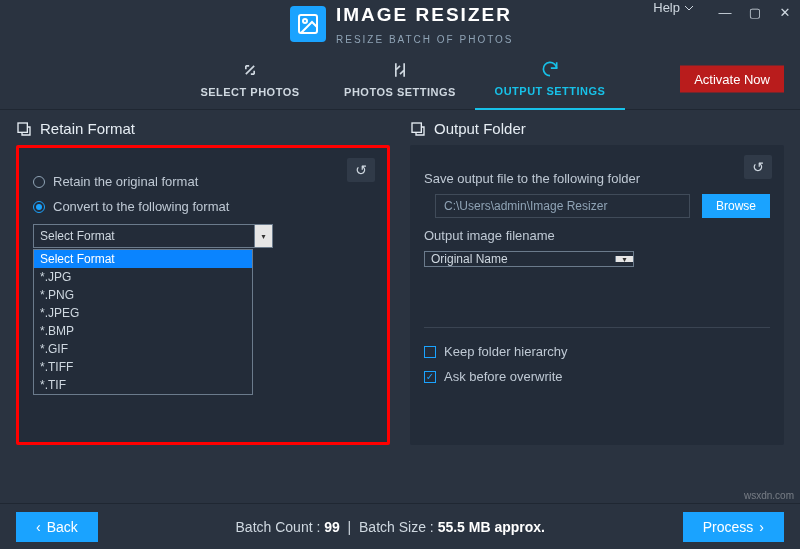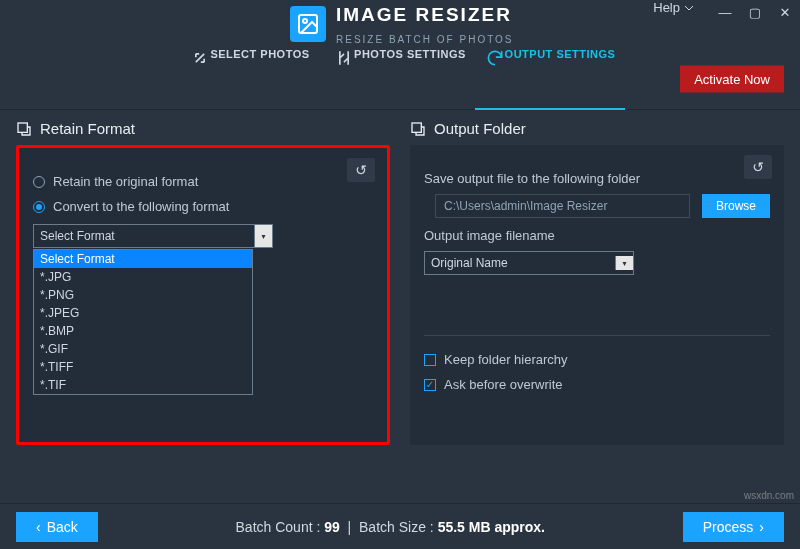--- a/index.html
+++ b/index.html
@@ -11,21 +11,21 @@
   .logo svg { width: 24px; height: 24px; }
   .app-title { color: #fff; font-size: 19px; font-weight: 600; letter-spacing: 2px; }
   .app-sub { color: #8fa3b5; font-size: 10px; letter-spacing: 2px; margin-top: 8px; }
   .win-controls { position: absolute; right: 0; top: 0; display: flex; align-items: flex-start; height: 28px; }
   .help { color: #cfd8e0; font-size: 13px; padding: 0 6px; cursor: pointer; display:flex; align-items:center; gap:4px; margin-right:10px;}
   .help svg { width:10px; height:10px;}
   .win-btn { width: 30px; height: 24px; color: #cfd8e0; font-size: 13px; display: flex; align-items: center; justify-content: center; cursor: pointer; }
 
   
   .tabs { height: 62px; display: flex; justify-content: center; align-items: stretch; gap: 0; border-bottom: 1px solid #1f2732; position: relative; }
-  .tab { width: 150px; display: flex; flex-direction: row; justify-content: center; color: #cfd8e0; font-size: 11px; font-weight: 600; letter-spacing: 0.5px; cursor: pointer; }
+  .tab { width: 150px; display: flex; flex-direction: column; align-items: center; justify-content: center; color: #cfd8e0; font-size: 11px; font-weight: 600; letter-spacing: 0.5px; cursor: pointer; }
   .tab svg { width: 20px; height: 20px; margin-bottom: 6px; }
   .tab.active { color: #17c1e8; border-bottom: 2px solid #17c1e8; margin-bottom:-1px; }
   .tab.active svg path, .tab.active svg polyline, .tab.active svg circle { stroke: #17c1e8; }
   .activate { position: absolute; right: 16px; top: 50%; transform: translateY(-50%); background: #b91c1c; color: #fff; font-size: 13px; padding: 6px 14px; cursor: pointer; border:none; }
 
   
   .body { display: flex; padding: 10px 16px 0 16px; gap: 20px; }
   .panel { flex: 1; position: relative; }
   .panel-head { display: flex; align-items: center; color: #e6edf3; font-size: 15px; font-weight: 400; margin-bottom: 8px; }
   .panel-head svg { width: 16px; height: 16px; margin-right: 8px; stroke:#e6edf3; }
@@ -44,21 +44,21 @@
   .select-arrow { margin-left:auto; width:18px; height:100%; border-left:1px solid #6b7b8c; display:flex; align-items:center; justify-content:center; background:#e6e6e6; color:#333; font-size:8px; margin-right:-6px;}
   .dropdown { position:absolute; left:0; top:25px; width:220px; border:1px solid #6b7b8c; background:#232c39; z-index:5; }
   .dropdown div { padding:2px 6px; font-size:12px; color:#cfd8e0; cursor:pointer; }
   .dropdown div.hl { background:#0a84ff; color:#fff; }
 
   .field-label { color: #bfc9d4; font-size: 13px; margin: 10px 0 8px; }
   .row { display:flex; gap:12px; align-items:center;padding-left:11px; }
   .path-box { flex:1; height:24px; border:1px solid #404b59; color:#8fa3b5; font-size:12px; padding:0 8px; display:flex; align-items:center; background:transparent; }
   .browse { background:#1aa3ff; color:#fff; border:none; font-size:12px; padding:5px 14px; cursor:pointer; }
 
-  .filename-select { width: 210px; height: 24px; border: 1px solid #6b7b8c; color: #cfd8e0; font-size: 12px; display: flex; align-items: center; padding: 4px 6px; cursor:pointer; margin-bottom:60px;text-align:center;}
+  .filename-select { width: 210px; height: 16px; border: 1px solid #6b7b8c; color: #cfd8e0; font-size: 12px; display: flex; align-items: center; padding: 4px 6px; cursor:pointer; margin-bottom:60px;text-align:center;}
   .filename-select .select-arrow{background:#e6e6e6;}
 
   .divider { border-top:1px solid #3a4452; margin: 16px 0; }
   .check { display:flex; align-items:center; color:#bfc9d4; font-size:13px; margin:10px 0; cursor:pointer; }
   .check .box { width:12px; height:12px; border:1px solid #1aa3ff; margin-right:8px; display:flex; align-items:center; justify-content:center; }
   .check.on .box::after { content:"✓"; color:#1aa3ff; font-size:10px; line-height:1; }
 
   
   .footer { position:absolute; bottom:0; left:0; right:0; height:46px; display:flex; align-items:center; padding:0 16px; border-top:1px solid #1f2732; }
   .nav-btn { background:#1aa3ff; color:#fff; border:none; font-size:14px; padding:7px 20px; cursor:pointer; display:flex; align-items:center; gap:6px;}

